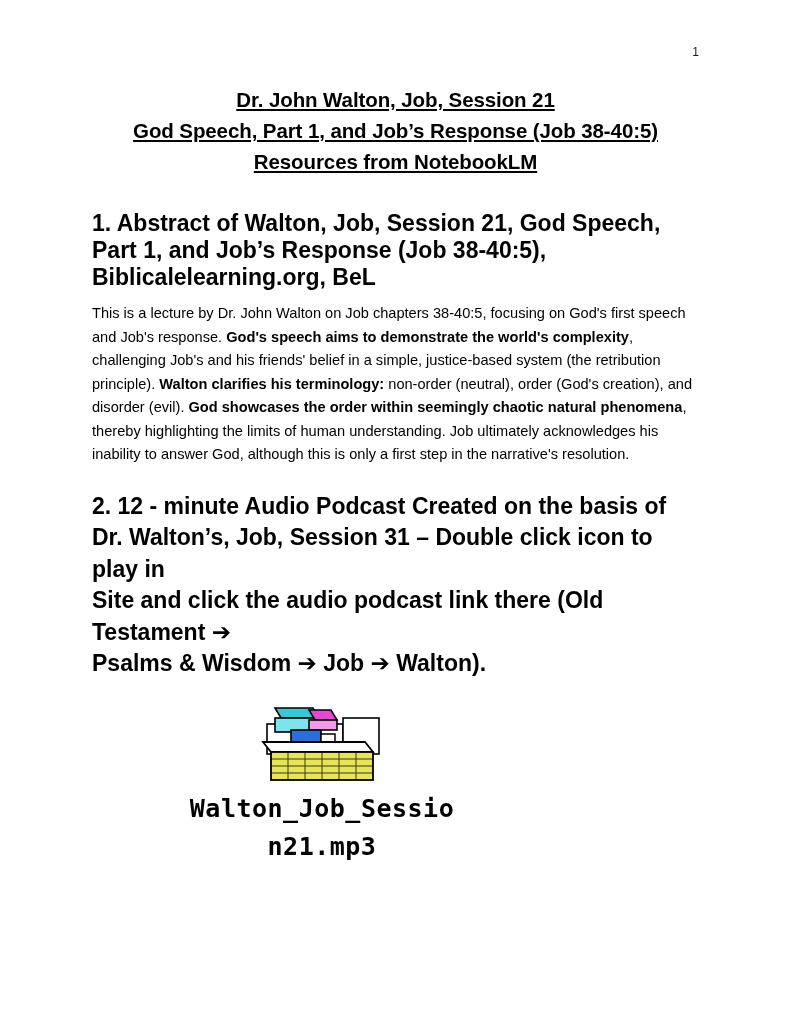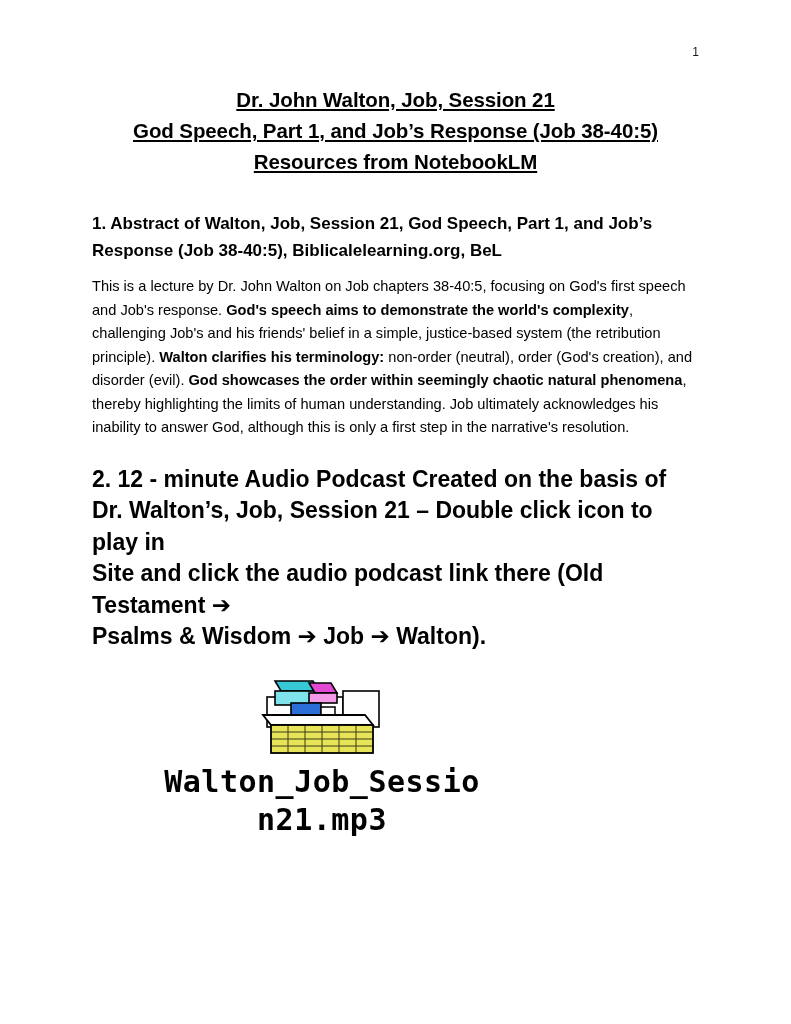--- a/index.html
+++ b/index.html
@@ -41,21 +41,21 @@
     line-height: 31px;
     letter-spacing: -0.1px;
   }
   .subtitle {
     margin-top: 19px;
     font-size: 14.5px;
     line-height: 20px;
     text-align: left;
   }
   .section-heading {
-    font-size: 17px;
+    font-size: 23px;
     font-weight: bold;
     line-height: 27px;
     margin-top: 33px;
     text-align: left;
   }
   .body-text {
     font-size: 14.6px;
     line-height: 23.5px;
     margin-top: 11px;
     text-align: left;
@@ -80,21 +80,21 @@
     width: 460px;
   }
   .icon-wrap {
     display: block;
     margin: 0 auto;
     width: 150px;
     height: 92px;
   }
   .file-label {
     font-family: "DejaVu Sans Mono", monospace;
-    font-size: 30px;
+    font-size: 25px;
     font-weight: bold;
     line-height: 38px;
     letter-spacing: 0.5px;
     color: #000000;
     margin-top: 4px;
     text-align: center;
   }
 </style>
 </head>
 <body>
@@ -111,21 +111,21 @@
 
 
   <div class="section-heading">1. Abstract of Walton, Job, Session 21, God Speech, Part 1, and Job’s Response (Job 38-40:5), Biblicalelearning.org, BeL</div>
 
   <div class="body-text">
     <span>This is a lecture by Dr. John Walton on Job chapters 38-40:5, focusing on God's first speech and Job's response. </span><b>God's speech aims to demonstrate the world's complexity</b><span>, challenging Job's and his friends' belief in a simple, justice-based system (the retribution principle). </span><b>Walton clarifies his terminology:</b><span> non-order (neutral), order (God's creation), and disorder (evil). </span><b>God showcases the order within seemingly chaotic natural phenomena</b><span>, thereby highlighting the limits of human understanding. Job ultimately acknowledges his inability to answer God, although this is only a first step in the narrative's resolution.</span>
   </div>
 
   <div class="section-heading-2">
     <div>2.  12 - minute Audio Podcast Created on the basis of</div>
-    <div>Dr. Walton’s, Job, Session 21 –  Double click icon to play in</div>
+    <div>Dr. Walton’s, Job, Session 31 –  Double click icon to play in</div>
     <div><span>Site and click the audio podcast link there (Old Testament </span><span class="arrow">➔</span></div>
     <div><span>Psalms &amp; Wisdom </span><span class="arrow">➔</span><span> Job </span><span class="arrow">➔</span><span> Walton).</span></div>
   </div>
 
   <div class="attachment">
     <svg class="icon-wrap" viewBox="0 0 150 92">
 
       <rect x="20" y="30" width="76" height="30" fill="#ffffff" stroke="#000000" stroke-width="1.6"></rect>
       <rect x="96" y="24" width="36" height="36" fill="#ffffff" stroke="#000000" stroke-width="1.6"></rect>
 

